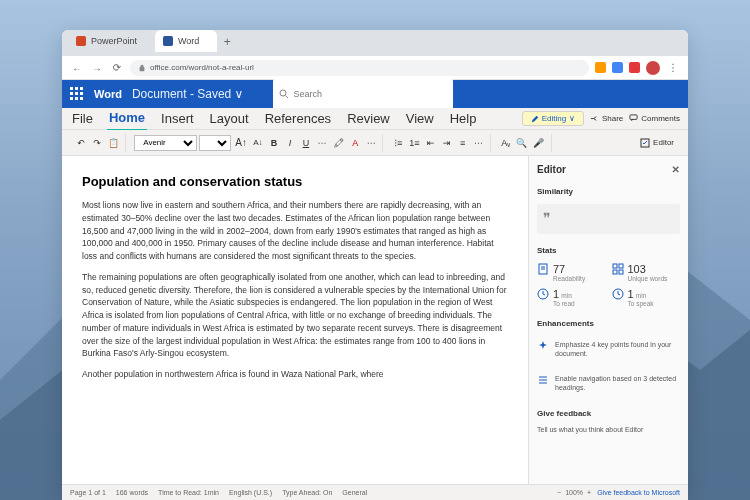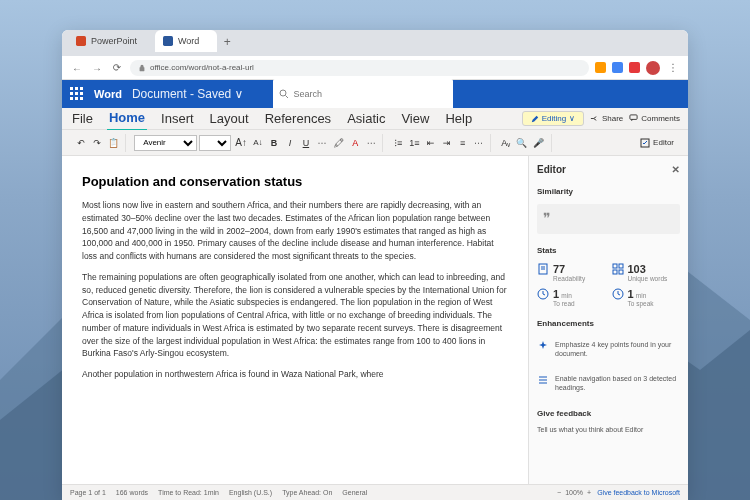--- a/index.html
+++ b/index.html
@@ -42,21 +42,21 @@
 .doc-para { font-size: 8.5px; line-height: 1.5; color: #333; margin-bottom: 8px; text-align: left; }
 .editor-pane { width: 160px; background: #fafafa; border-left: 1px solid #e0e0e0; padding: 8px; display: flex; flex-direction: column; gap: 8px; font-size: 8px; }
 .ed-header { display: flex; justify-content: space-between; align-items: center; font-size: 10px; font-weight: 600; color: #323130; }
 .ed-close { font-size: 10px; color: #666; }
 .ed-section-title { font-size: 8px; font-weight: 600; color: #323130; margin-top: 4px; }
 .similarity-box { background: #f0f0f0; padding: 6px; border-radius: 2px; display: flex; gap: 6px; align-items: center; font-size: 7.5px; color: #555; line-height: 1.3; }
 .quote-icon { font-size: 14px; color: #888; font-family: Georgia, serif; }
 .stats-grid { display: grid; grid-template-columns: 1fr 1fr; gap: 6px; }
 .stat-box { display: flex; gap: 4px; align-items: flex-start; }
 .stat-icon { width: 12px; height: 12px; color: #185abd; flex-shrink: 0; }
-.stat-num { font-size: 11px; font-weight: 700; color: #323130; }
+.stat-num { font-size: 11px; font-weight: 400; color: #323130; }
 .stat-label { font-size: 6.5px; color: #888; }
 .enh-item { display: flex; gap: 6px; align-items: flex-start; font-size: 7px; color: #555; line-height: 1.3; padding: 4px 0; }
 .enh-icon { width: 12px; height: 12px; flex-shrink: 0; color: #185abd; }
 .feedback-box { font-size: 7px; color: #555; }
 .status-bar { height: 16px; background: #f3f2f1; border-top: 1px solid #e0dfde; display: flex; align-items: center; padding: 0 8px; font-size: 7px; color: #666; gap: 10px; }
 .status-right { margin-left: auto; display: flex; align-items: center; gap: 6px; }
 .zoom-ctrl { display: flex; align-items: center; gap: 4px; }
 svg { display: block; }
 </style>
 </head>
@@ -125,21 +125,21 @@
       <input placeholder="Search" style="">
     </div>
   </div>
 
   <div class="ribbon-tabs">
     <span class="rtab">File</span>
     <span class="rtab active">Home</span>
     <span class="rtab">Insert</span>
     <span class="rtab">Layout</span>
     <span class="rtab">References</span>
-    <span class="rtab">Asiatic</span>
+    <span class="rtab">Review</span>
     <span class="rtab">View</span>
     <span class="rtab">Help</span>
     <div class="ribbon-right">
       <div class="editing-btn">
         <svg width="8" height="8" viewBox="0 0 10 10">
             <path d="M1 9l1-3 5-5 2 2-5 5-3 1z" fill="#185abd"></path>
           </svg>
         <span>Editing</span>
         <span>∨</span>
       </div>

